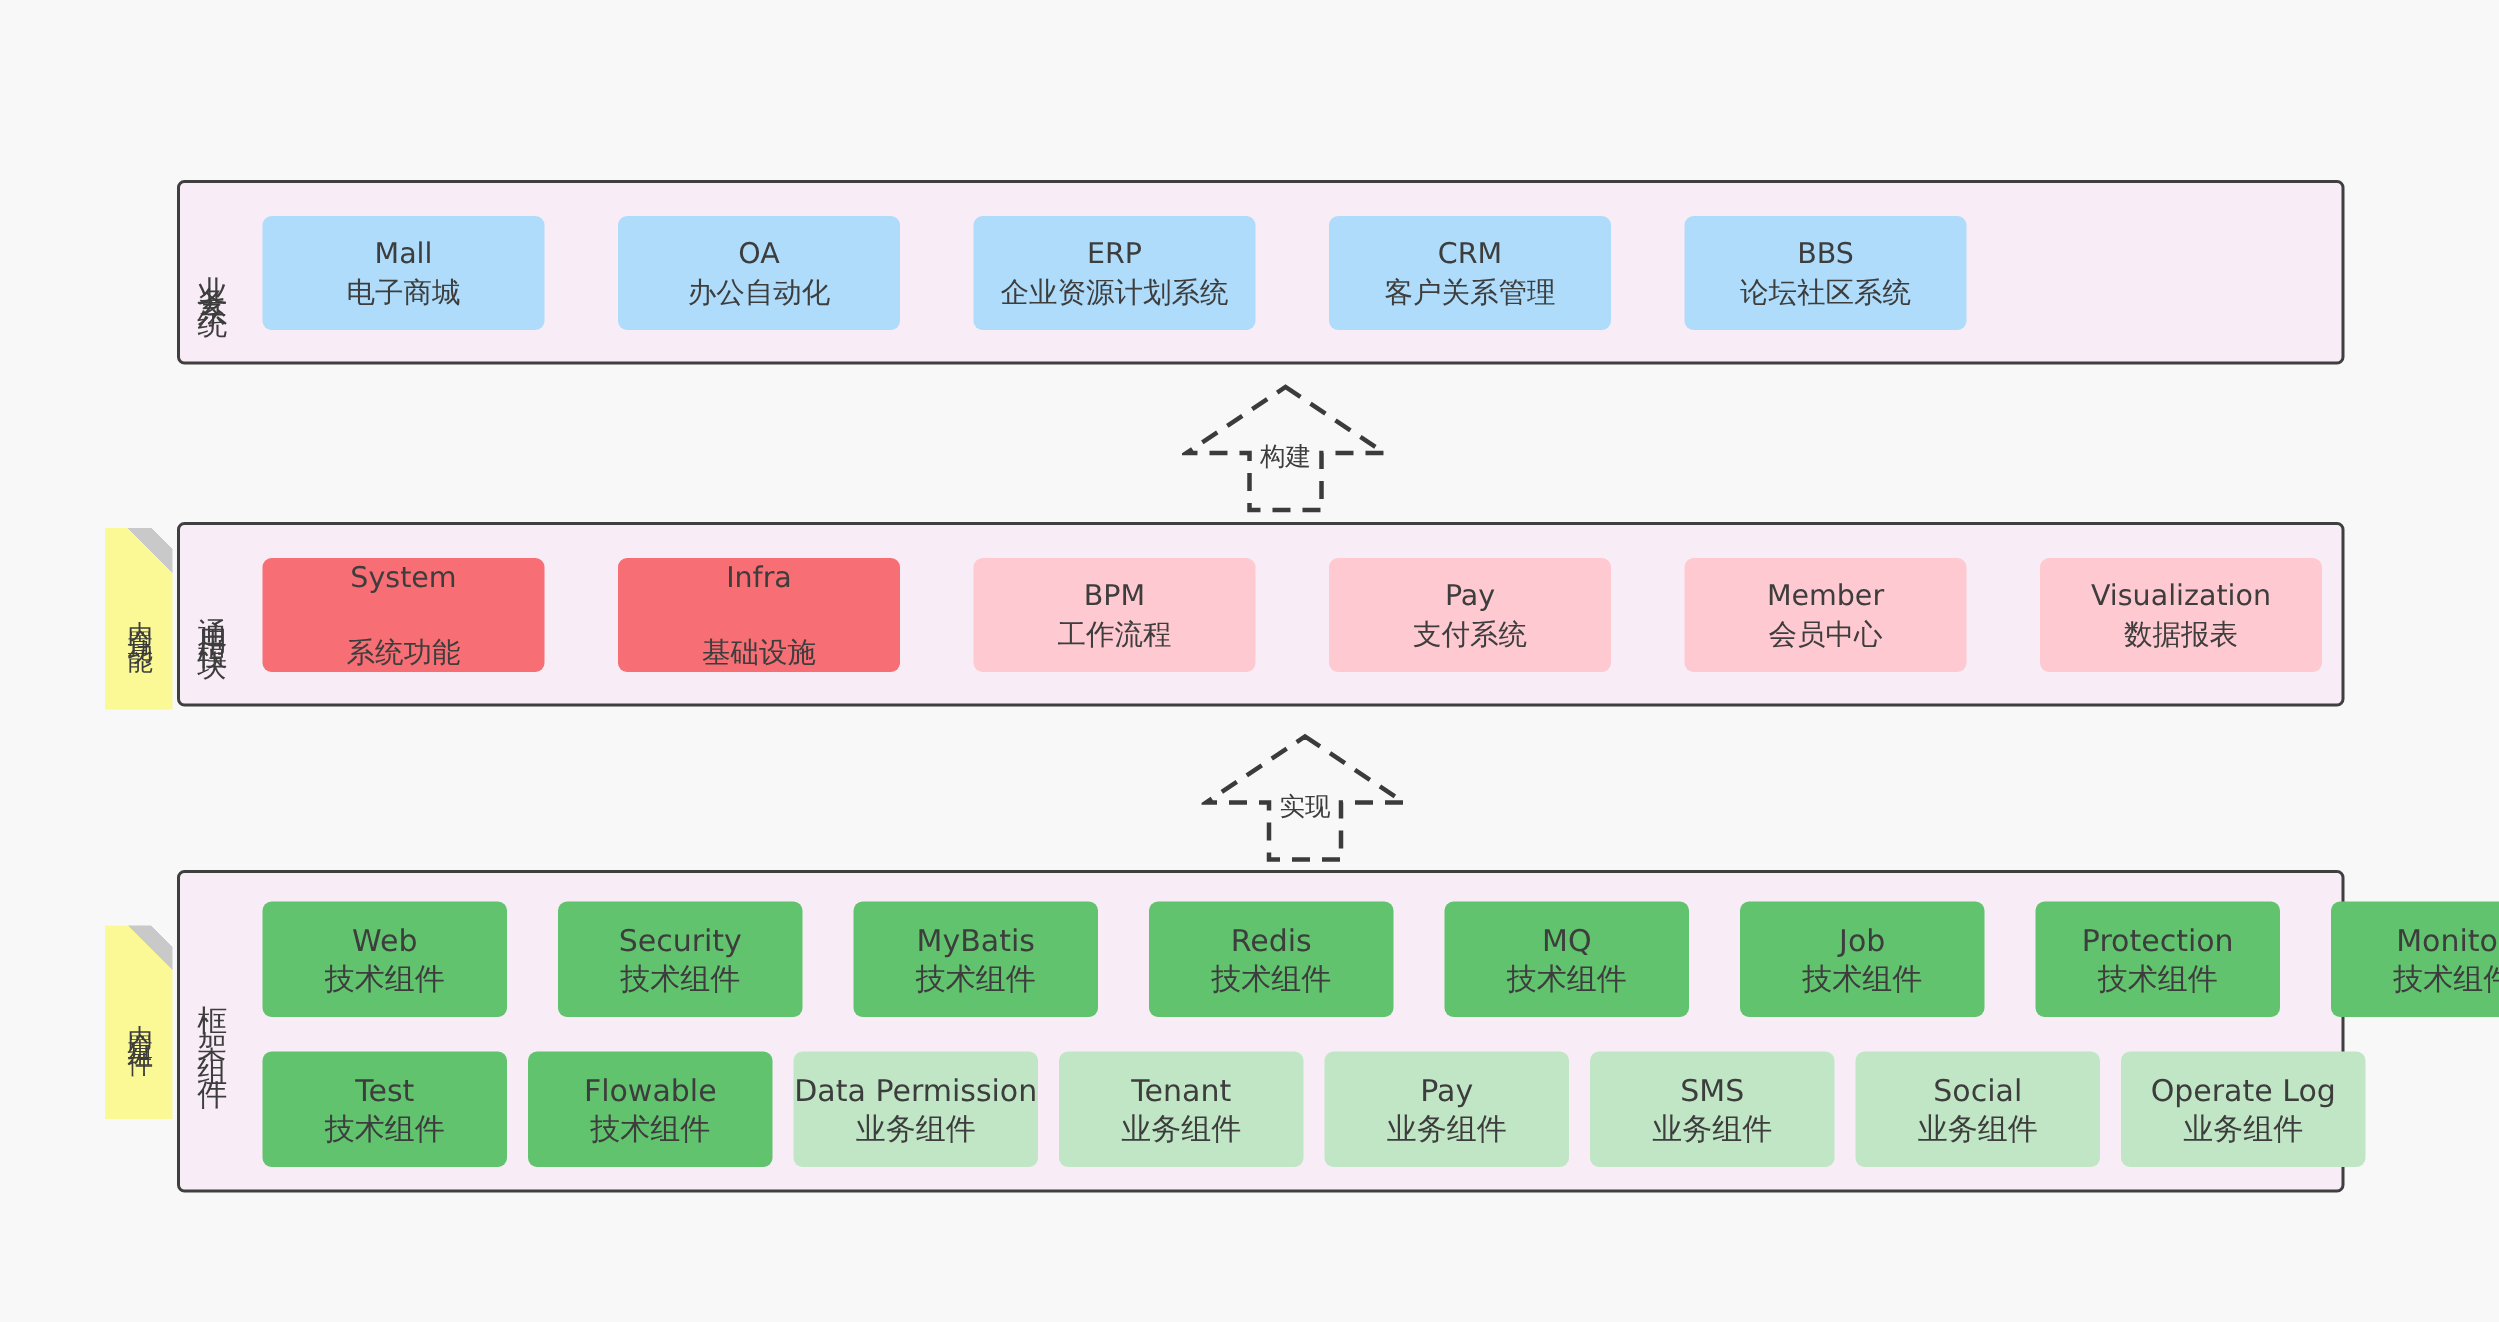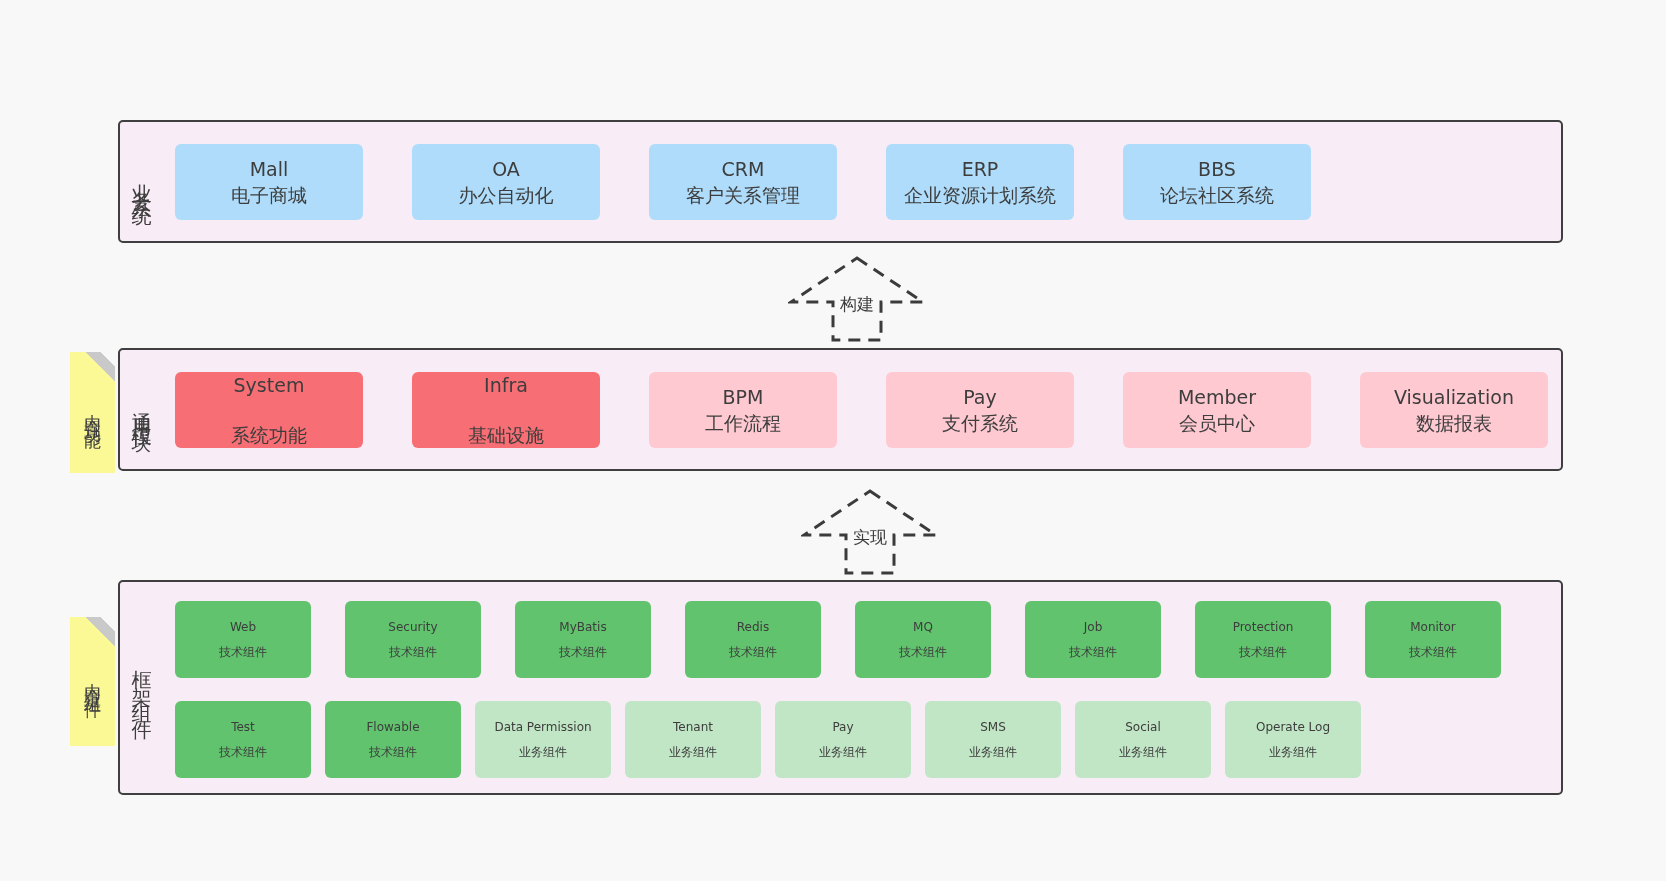--- a/index.html
+++ b/index.html
@@ -35,21 +35,21 @@
   .band-1 .boxrow,.band-2 .boxrow{left:55px;top:22px;gap:49px;}
   .band-3 .row1{left:55px;top:19px;gap:34px;}
   .band-3 .row2{left:55px;top:119px;gap:14px;}
 
   .box{
     display:flex;flex-direction:column;justify-content:center;align-items:center;
     text-align:center;border-radius:6px;box-sizing:border-box;
     font-size:19px;line-height:26px;color:#3d3d3d;
   }
   .band-1 .box,.band-2 .box{width:188px;height:76px;}
-  .band-3 .box{width:136px;height:77px;line-height:25px;font-size:12px;}
+  .band-3 .box{width:163px;height:77px;line-height:25px;font-size:20px;}
   .box .en{white-space:pre-wrap;}
   .blue{background:#aedcfa;}
   .red{background:#f76e74;gap:24px;}
   .pink{background:#ffc9d1;}
   .gdark{background:#61c36d;}
   .glight{background:#c0e6c5;}
 
   
   .sticky{
     position:absolute;left:40px;width:45px;
@@ -80,26 +80,26 @@
     <div class="boxrow">
       <div class="box blue">
         <div class="en">Mall</div>
         <div class="cn">电子商城</div>
       </div>
       <div class="box blue">
         <div class="en">OA</div>
         <div class="cn">办公自动化</div>
       </div>
       <div class="box blue">
+        <div class="en">ERP</div>
+        <div class="cn">企业资源计划系统</div>
+      </div>
+      <div class="box blue">
         <div class="en">CRM</div>
         <div class="cn">客户关系管理</div>
-      </div>
-      <div class="box blue">
-        <div class="en">ERP</div>
-        <div class="cn">企业资源计划系统</div>
       </div>
       <div class="box blue">
         <div class="en">BBS</div>
         <div class="cn">论坛社区系统</div>
       </div>
     </div>
   </div>
 
   <div class="arrow arrow-1">
     <svg viewBox="0 0 138 88">

